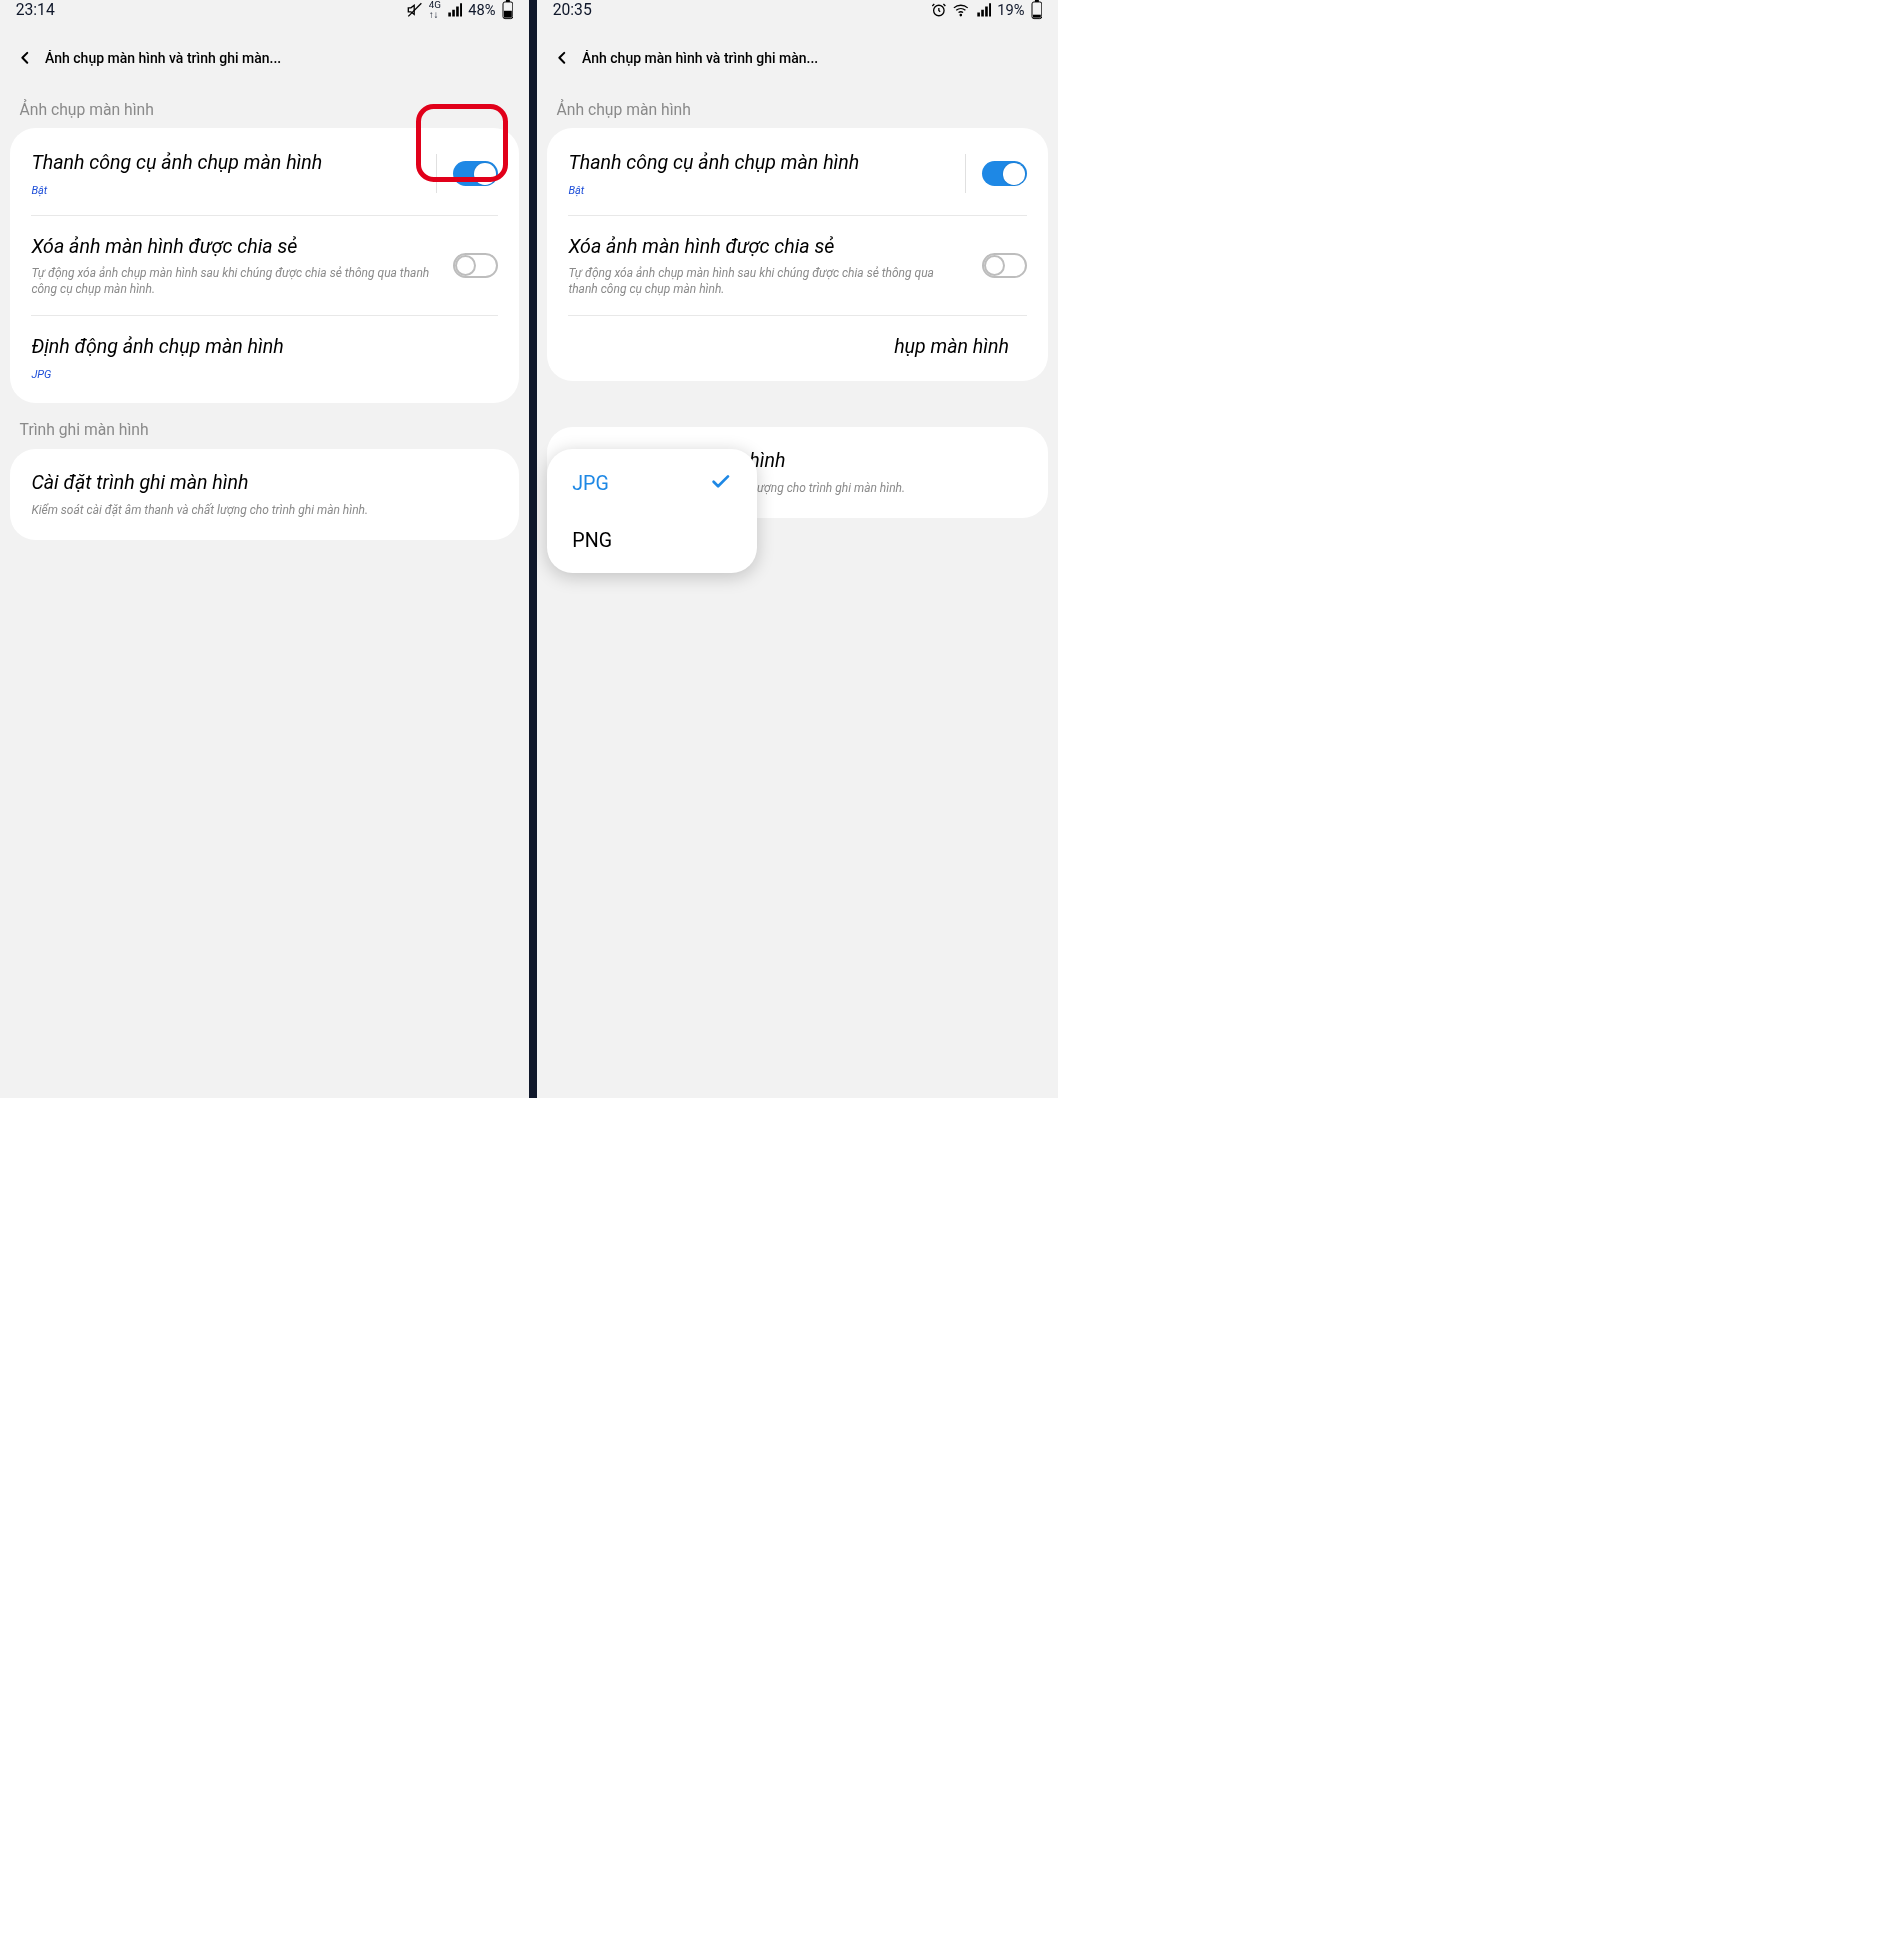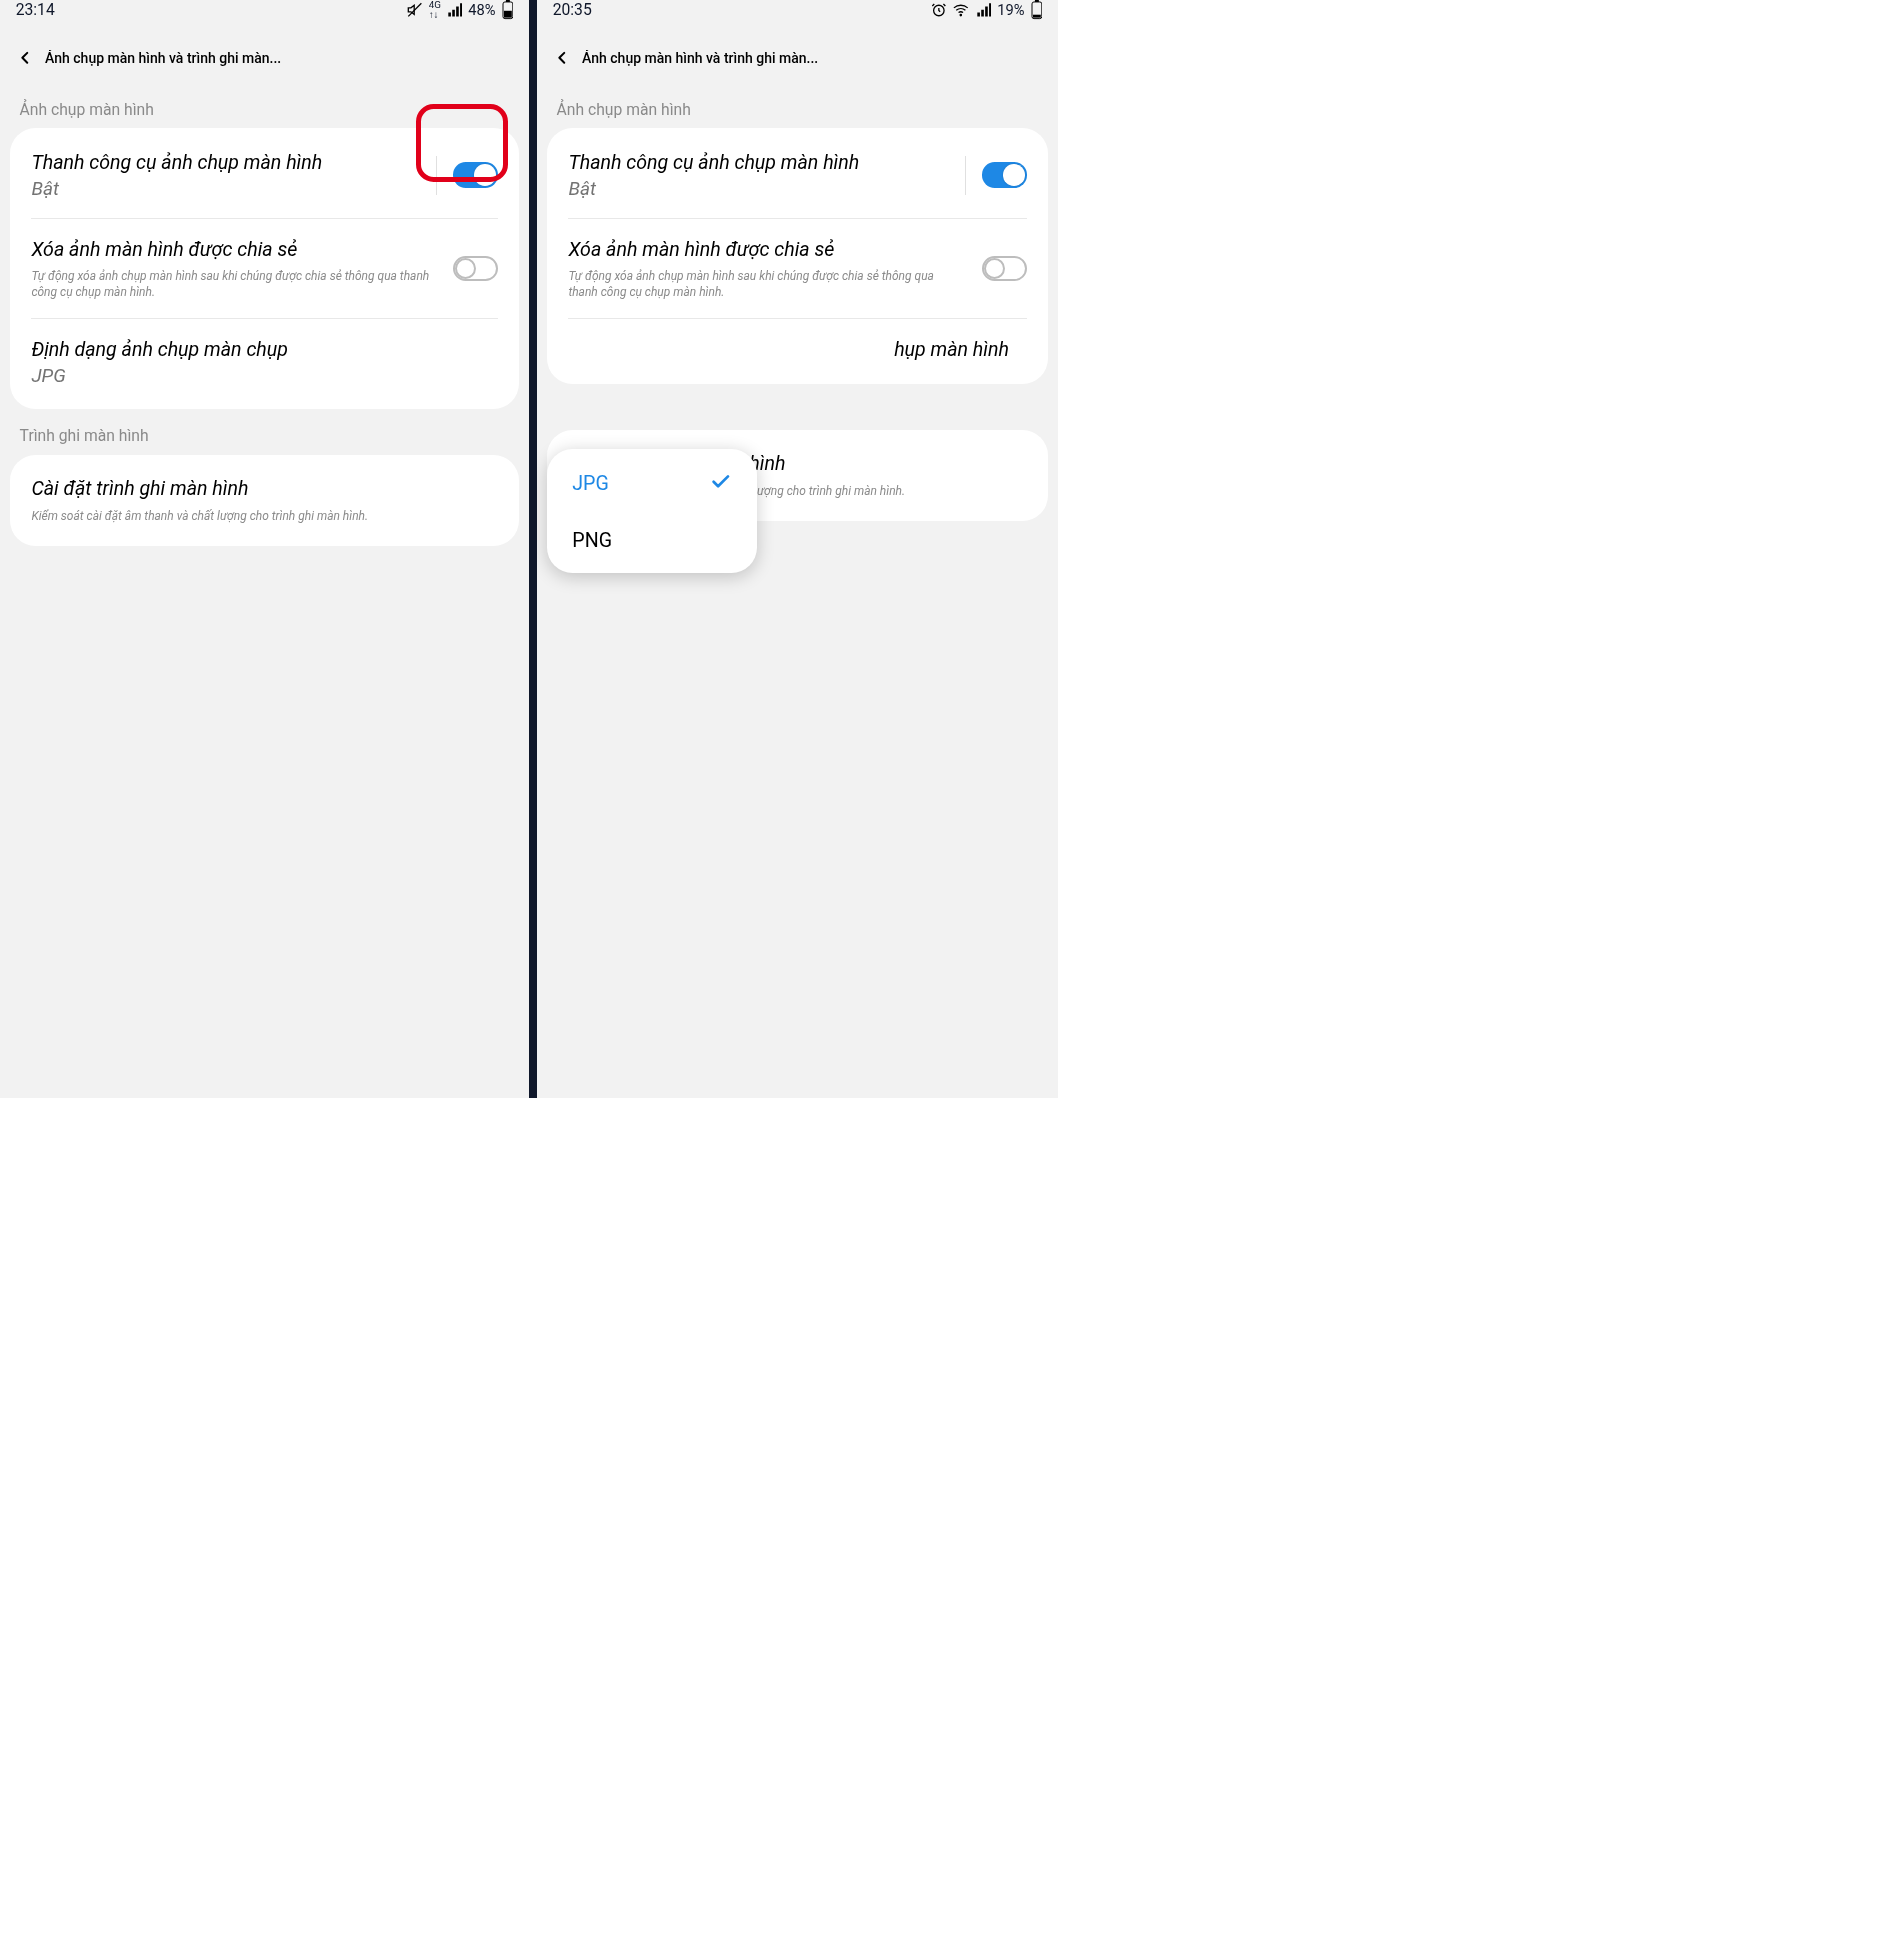--- a/index.html
+++ b/index.html
@@ -67,23 +67,23 @@
     padding: 17.6px 21.6px;
     position: relative;
   }
   .row-text { flex: 1; padding-right: 17.6px; font-style: italic; }
   .row-title {
     font-size: 19.6px;
     color: #000;
     line-height: 1.3;
   }
   .row-sub {
-    font-size: 19px;
-    color: #737373;
-    margin-top: 2px;
+    font-size: 11px;
+    color: #1d4ed8;
+    margin-top: 9px;
   }
   .row-desc {
     font-size: 12px;
     color: #8a8a8a;
     margin-top: 6px;
     line-height: 1.35;
   }
   .toggle {
     width: 45px; height: 25.5px;
     border-radius: 12.7px;
@@ -203,21 +203,21 @@
         <div class="row-title">Xóa ảnh màn hình được chia sẻ</div>
         <div class="row-desc">Tự động xóa ảnh chụp màn hình sau khi chúng được chia sẻ thông qua thanh công cụ chụp màn hình.</div>
       </div>
       <div class="toggle off">
         <div class="knob"></div>
       </div>
     </div>
     <div class="divider"></div>
     <div class="row">
       <div class="row-text">
-        <div class="row-title">Định dạng ảnh chụp màn chụp</div>
+        <div class="row-title">Định động ảnh chụp màn hình</div>
         <div class="row-sub">JPG</div>
       </div>
     </div>
   </div>
 
   <div class="section-label">Trình ghi màn hình</div>
 
   <div class="card">
     <div class="row">
       <div class="row-text">

